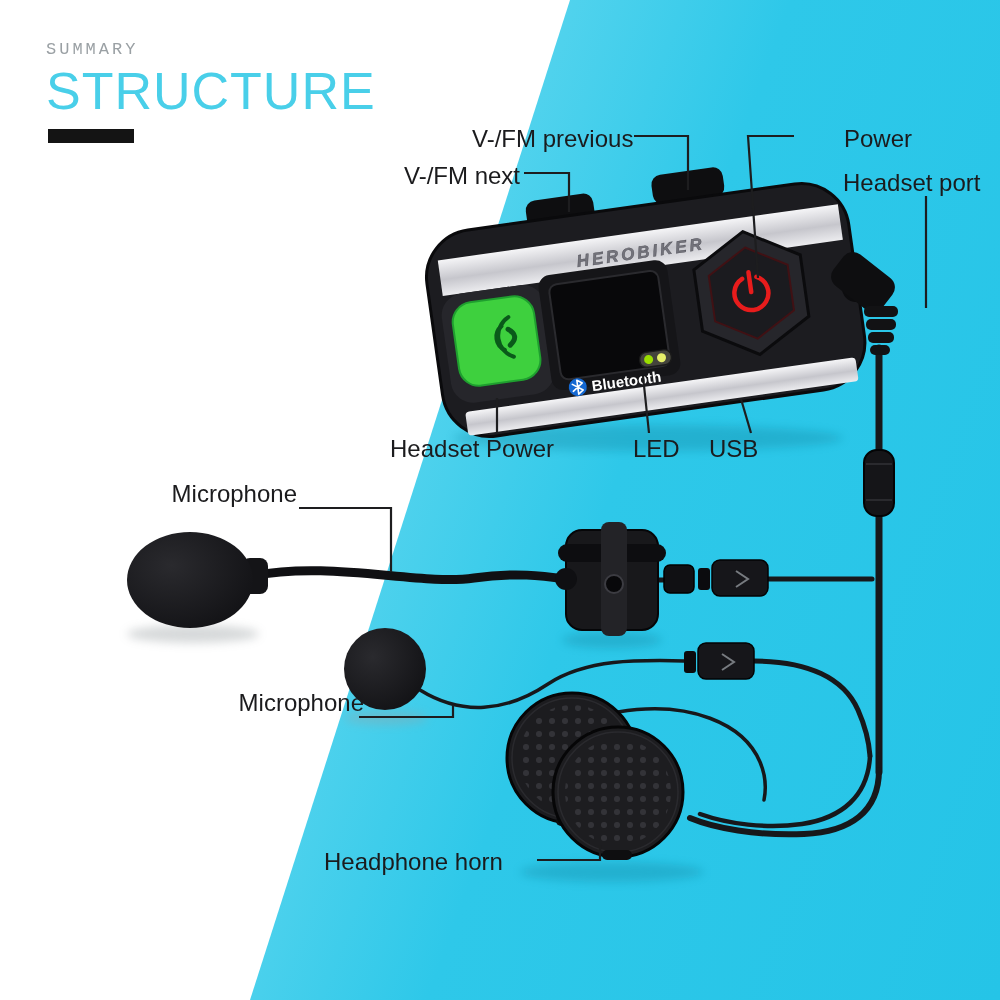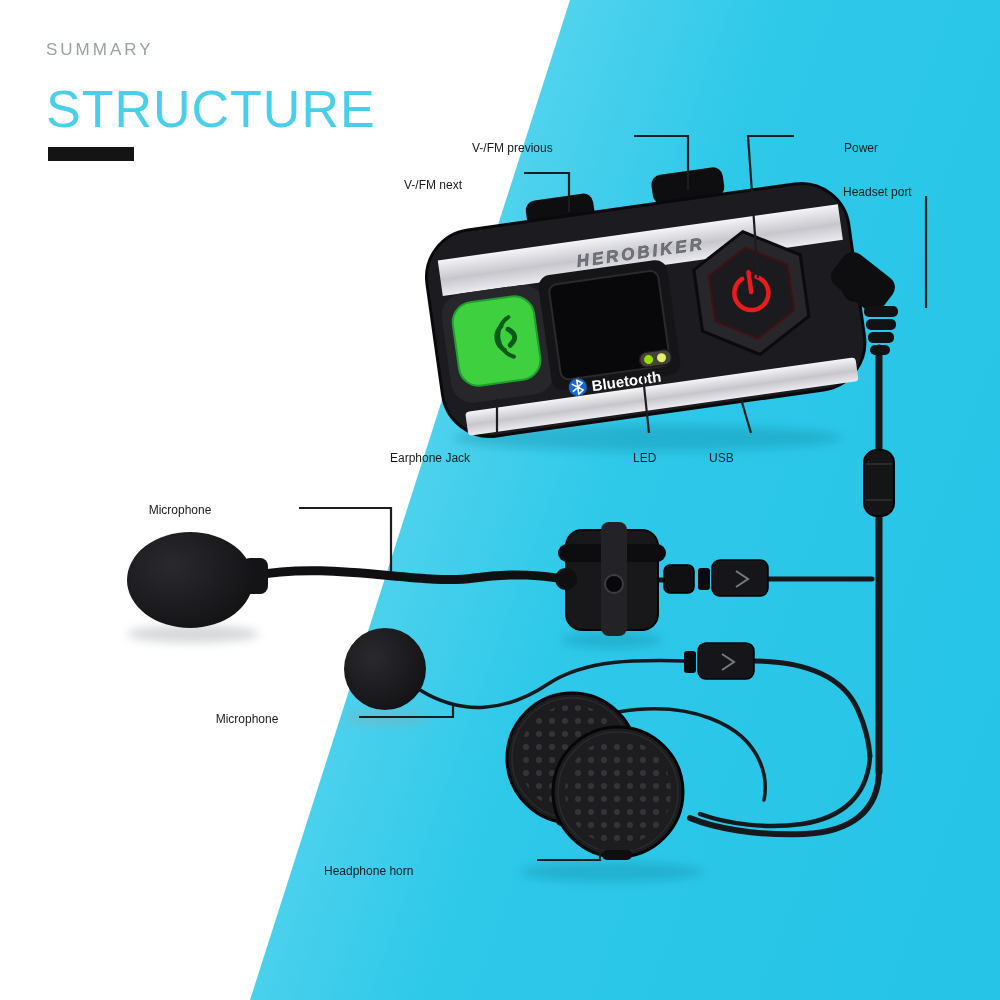--- a/index.html
+++ b/index.html
@@ -11,32 +11,32 @@
     overflow:hidden;
   }
   .stage { position:absolute; left:0; top:0; width:1000px; height:1000px; }
   .bg-accent {
     position:absolute; left:0; top:0; width:1000px; height:1000px;
     background:linear-gradient(110deg,#c7f5fb 0%,#7adff2 22%,#2ec8e9 58%,#25c4e7 100%);
     clip-path:polygon(57% 0, 100% 0, 100% 100%, 25% 100%);
   }
   .header { position:absolute; left:46px; top:40px; }
   .eyebrow {
-    font-size:17px; letter-spacing:3px; color:#9aa0a4; font-weight:400;
+    font-size:17px; letter-spacing:3px; color:#9aa0a4; font-weight:400;font-family:Liberation Mono, monospace;
   }
   .title {
-    margin-top:19px; font-size:52px; letter-spacing:1px; color:#49cfe9; font-weight:400;
+    margin-top:2px; font-size:52px; letter-spacing:1px; color:#49cfe9; font-weight:400;
   }
   .title-underline {
     margin-top:8px; margin-left:2px; width:86px; height:14px; background:#141414;
   }
   .label {
-    position:absolute; font-size:12px; color:#1b1b1d; white-space:nowrap;margin-top:16px;
-  }
-  .label.two { text-align:center; white-space:normal; line-height:26px; }
+    position:absolute; font-size:24px; color:#1b1b1d; white-space:nowrap;
+  }
+  .label.two { text-align:right; white-space:normal; line-height:26px; }
   svg { position:absolute; left:0; top:0; }
 </style>
 </head>
 <body>
 
 <div class="stage">
 
   <div class="bg-accent"></div>
 
   <svg width="1000" height="1000" viewBox="0 0 1000 1000">
@@ -190,21 +190,21 @@
       <polyline points="359,717 453,717 453,705"></polyline>
       <polyline points="537,860 600,860 600,845"></polyline>
     </g>
   </svg>
 
   <div>
     <div class="label" style="left:472px;top:125px">V-/FM previous</div>
     <div class="label" style="left:844px;top:125px">Power</div>
     <div class="label" style="left:404px;top:162px">V-/FM next</div>
     <div class="label" style="left:843px;top:169px">Headset port</div>
-    <div class="label" style="left:390px;top:435px">Earphone Jack</div>
+    <div class="label" style="left:390px;top:435px">Headset Power</div>
     <div class="label" style="left:633px;top:435px">LED</div>
     <div class="label" style="left:709px;top:435px">USB</div>
 
     <div class="label two" style="left:63px;top:481px;width:234px">
       <div>Microphone</div>
     </div>
 
     <div class="label two" style="left:130px;top:690px;width:234px">
       <div>Microphone</div>
     </div>

